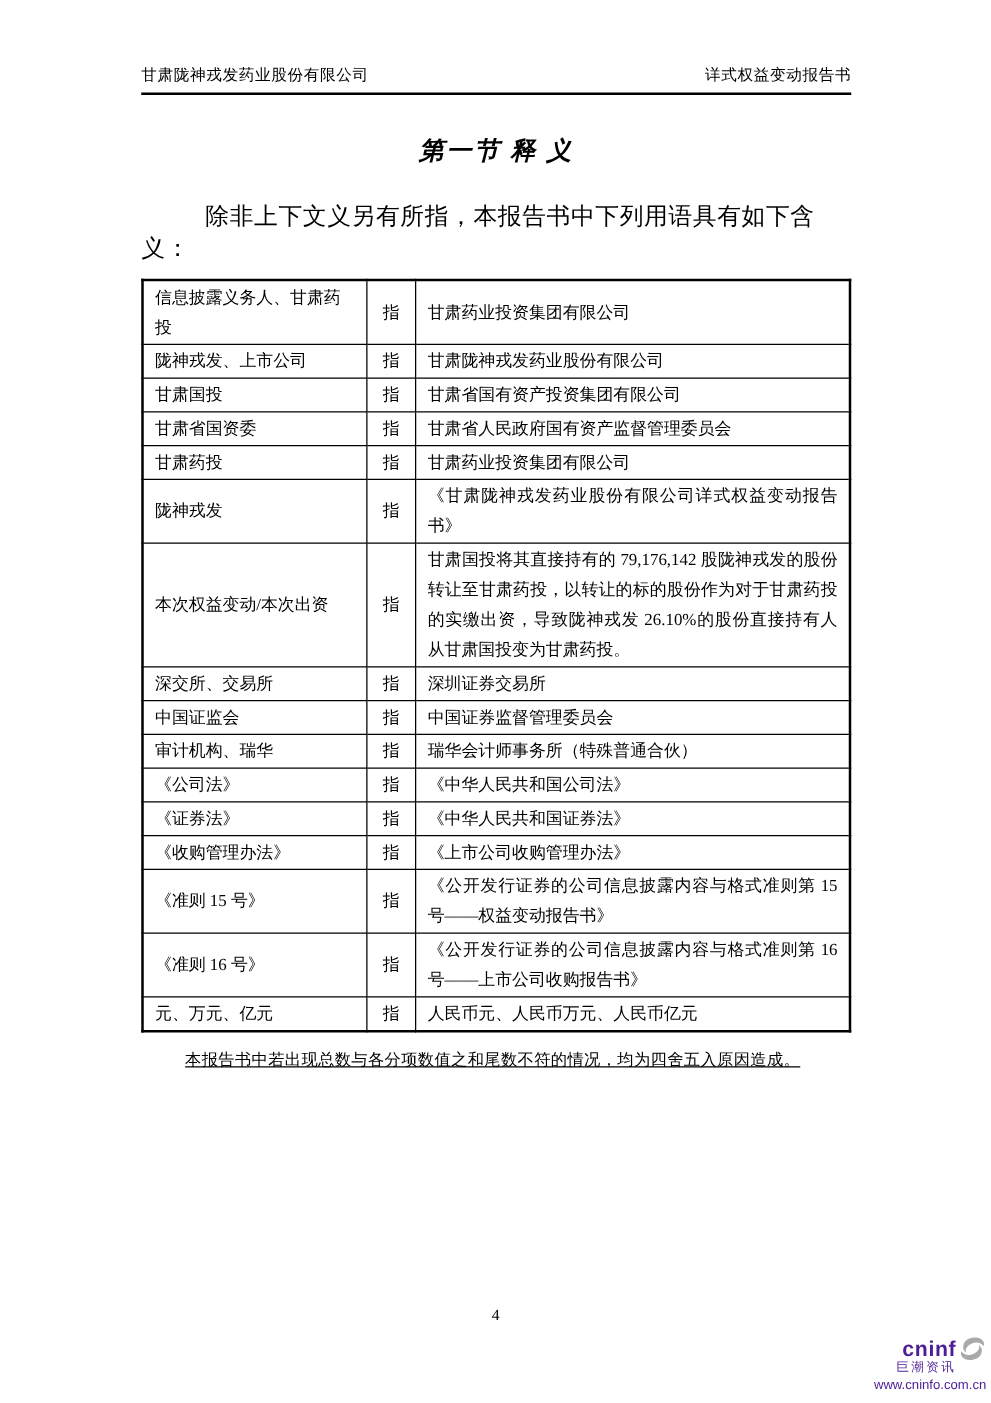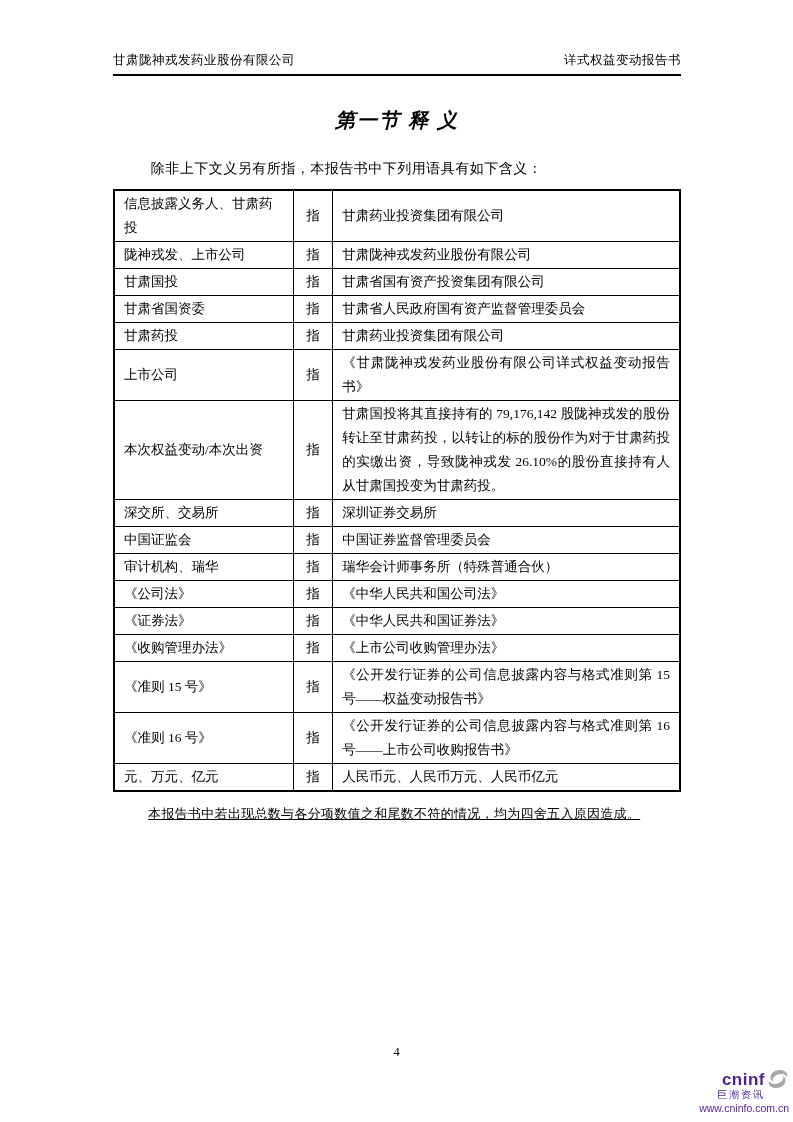--- a/index.html
+++ b/index.html
@@ -30,21 +30,21 @@
   .doc-title{
     text-align:center;
     font-weight:bold;
     font-size:20px;
     letter-spacing:2px;
     margin-top:31px;
     font-style:italic;
   }
   .intro{
     margin-top:26px;
-    font-size:14px;
+    font-size:19px;
     text-indent:2.7em;
     letter-spacing:0.5px;
   }
   table.def-table{
     margin-top:11px;
     border-collapse:collapse;
     width:568px;
     table-layout:fixed;
     border:2px solid #000;
   }
@@ -142,21 +142,21 @@
             <td class="col-term">甘肃省国资委</td>
             <td class="col-zhi">指</td>
             <td class="col-def">甘肃省人民政府国有资产监督管理委员会</td>
           </tr>
           <tr>
             <td class="col-term">甘肃药投</td>
             <td class="col-zhi">指</td>
             <td class="col-def">甘肃药业投资集团有限公司</td>
           </tr>
           <tr>
-            <td class="col-term">上市公司</td>
+            <td class="col-term">陇神戎发</td>
             <td class="col-zhi">指</td>
             <td class="col-def">《甘肃陇神戎发药业股份有限公司详式权益变动报告书》</td>
           </tr>
           <tr>
             <td class="col-term">本次权益变动/本次出资</td>
             <td class="col-zhi">指</td>
             <td class="col-def">甘肃国投将其直接持有的 79,176,142 股陇神戎发的股份转让至甘肃药投，以转让的标的股份作为对于甘肃药投的实缴出资，导致陇神戎发 26.10%的股份直接持有人从甘肃国投变为甘肃药投。</td>
           </tr>
           <tr>
             <td class="col-term">深交所、交易所</td>

